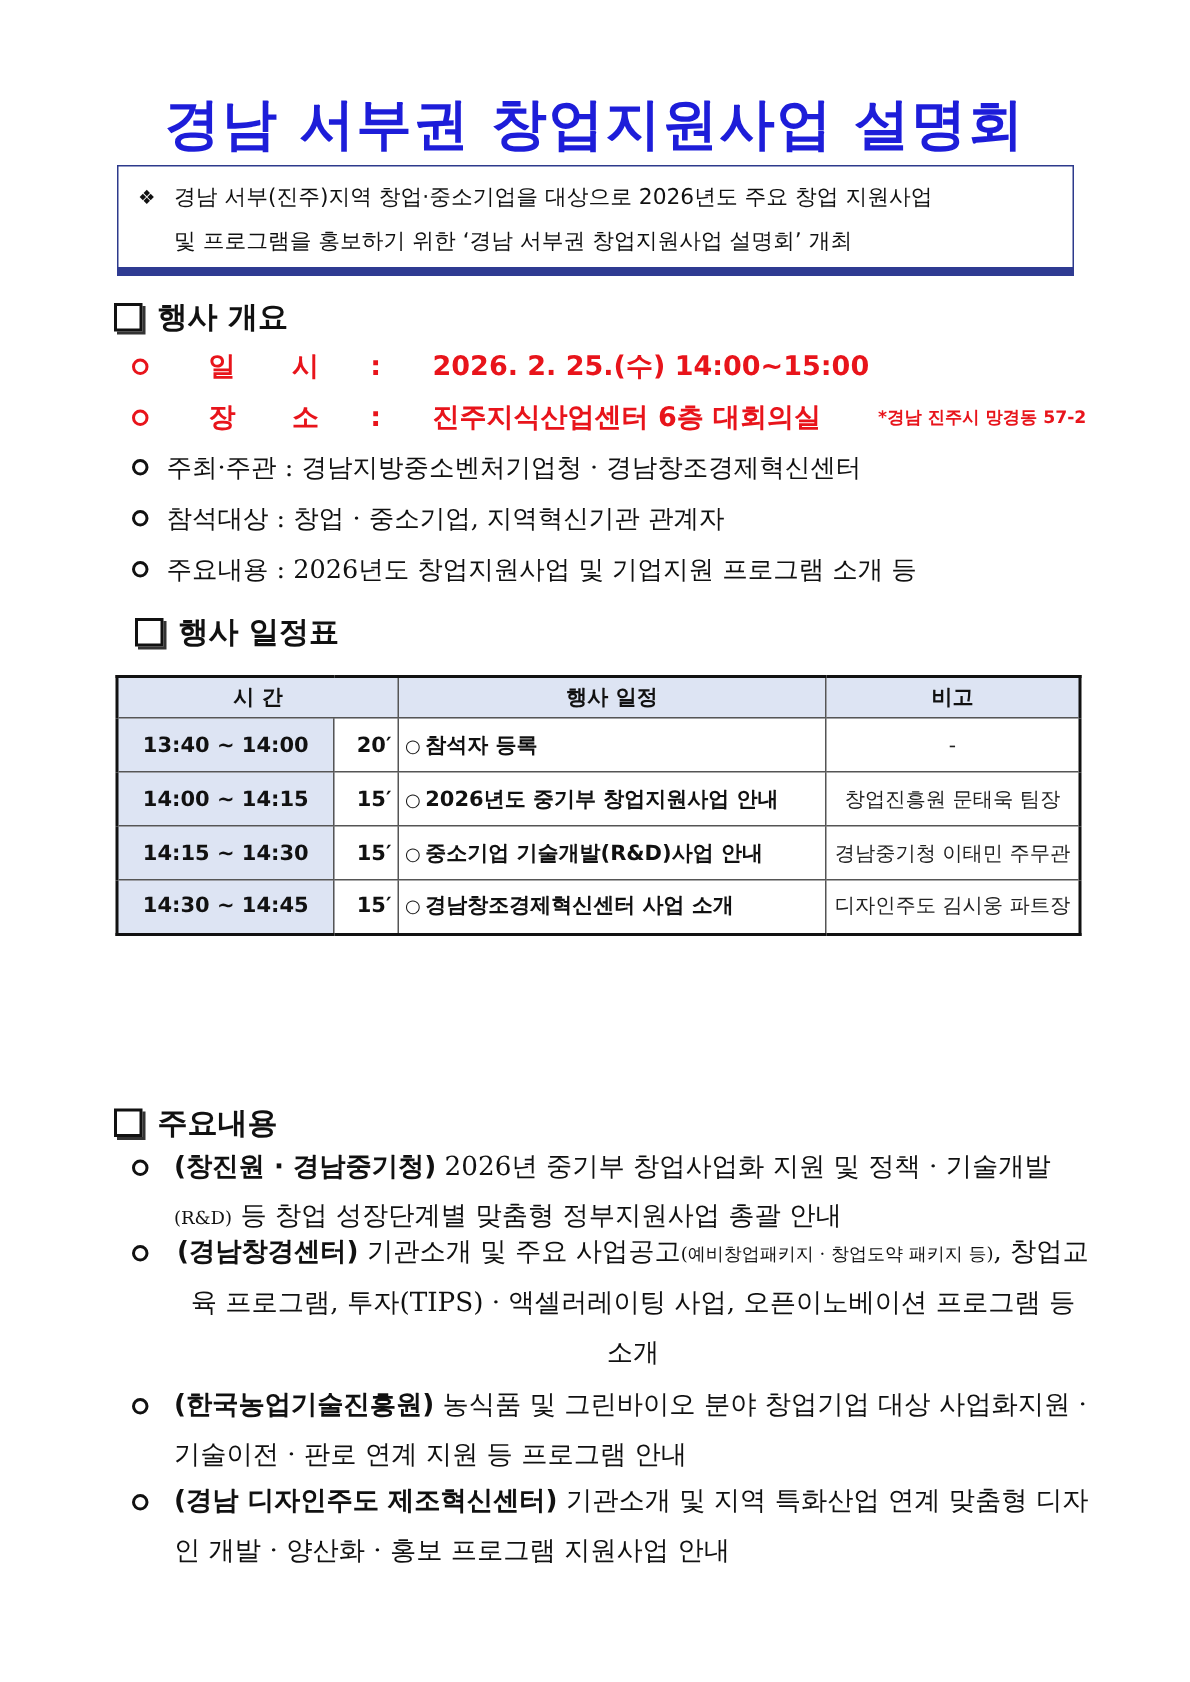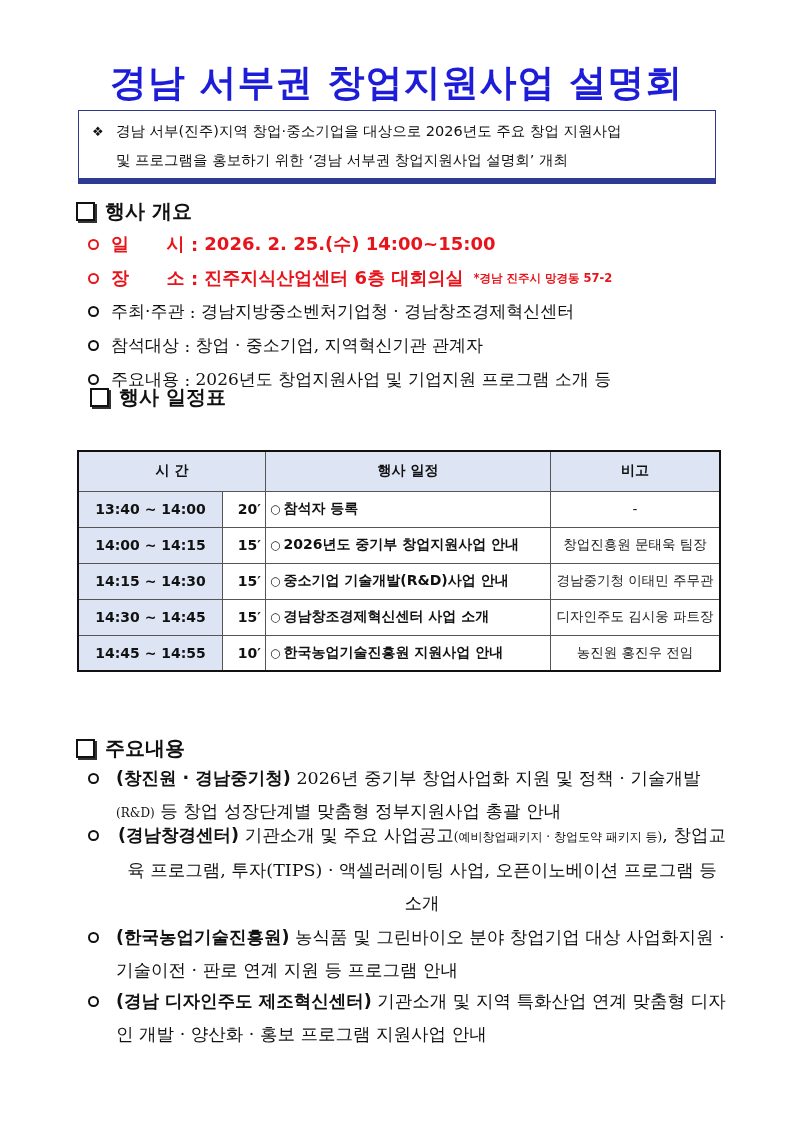--- a/index.html
+++ b/index.html
@@ -10,21 +10,21 @@
   .summary-line { position:absolute; left:13px; font-size:14.5px; color:#111; white-space:nowrap; font-family:"DejaVu Sans", sans-serif; }
   .summary-line.l1 { top:11px; }
   .summary-line.l2 { top:40px; left:37px;text-align:right; }
   .diamond { display:inline-block; width:18px; font-size:13px; margin-right:6px; }
 
   .section-head { position:absolute; left:76px; font-weight:bold; font-size:20px; color:#111; white-space:nowrap; display:flex; align-items:center; }
   .chk { display:inline-block; width:15px; height:15px; border:2px solid #111; box-shadow:2px 2px 0 #333; margin-right:10px; background:#fff; }
 
   .bullet-row { position:absolute; left:88px; font-size:17px; white-space:nowrap; display:flex; align-items:center; }
   .circ { display:inline-block; width:11px; height:11px; border:2px solid #111; border-radius:50%; margin-right:12px; box-sizing:border-box; }
-  .red { color:#e8141b; font-weight:bold; }
+  .red { color:#e8141b; font-weight:bold;gap:28px; }
   .red .circ { border-color:#e8141b; }
   .small-red { font-size:11.5px; margin-left:10px; }
   .serif { font-family:"DejaVu Serif", serif; }
 
   table.schedule { position:absolute; left:77px; top:450px; width:644px; border-collapse:collapse; font-size:14px; font-family:"DejaVu Sans", sans-serif; }
   table.schedule th, table.schedule td { border:1px solid #555; padding:0 4px; }
   table.schedule tr { height:36px; }
   table.schedule th { background:#dde4f3; height:26px; font-weight:bold; border-top:2px solid #111; }
   table.schedule td.time { background:#dde4f3; text-align:center; font-weight:bold; width:135px; }
   table.schedule td.dur { text-align:right; font-weight:bold; width:34px; }
@@ -89,28 +89,28 @@
   <span>창업 · 중소기업, 지역혁신기관 관계자</span>
 </div>
 
 <div class="bullet-row serif" style="top:368px;">
   <span class="circ"></span>
   <span>주요내용</span>
   <span style="white-space:pre;"> : </span>
   <span>2026년도 창업지원사업 및 기업지원 프로그램 소개 등</span>
 </div>
 
-<div class="section-head" style="top:384px;padding-left:14px;">
+<div class="section-head" style="top:408px;padding-left:14px;">
   <span class="chk"></span>
   <span>행사 일정표</span>
 </div>
 
 <table class="schedule">
   <thead>
-    <tr style="height:40px;">
+    <tr style="height:27px;">
       <th colspan="2">시 간</th>
       <th>행사 일정</th>
       <th>비고</th>
     </tr>
   </thead>
   <tbody>
     <tr>
       <td class="time">13:40  ~  14:00</td>
       <td class="dur">20′</td>
       <td class="event"><span class="small-circ">○</span><span>참석자 등록</span></td>
@@ -126,26 +126,20 @@
       <td class="time">14:15  ~  14:30</td>
       <td class="dur">15′</td>
       <td class="event"><span class="small-circ">○</span><span>중소기업 기술개발(R&amp;D)사업 안내</span></td>
       <td class="note">경남중기청 이태민 주무관</td>
     </tr>
     <tr>
       <td class="time">14:30  ~  14:45</td>
       <td class="dur">15′</td>
       <td class="event"><span class="small-circ">○</span><span>경남창조경제혁신센터 사업 소개</span></td>
       <td class="note">디자인주도 김시웅 파트장</td>
-    </tr>
-    <tr>
-      <td class="time">14:45  ~  14:55</td>
-      <td class="dur">10′</td>
-      <td class="event"><span class="small-circ">○</span><span>한국농업기술진흥원 지원사업 안내</span></td>
-      <td class="note">농진원 홍진우 전임</td>
     </tr>
   </tbody>
 </table>
 
 <div class="section-head" style="top:735px;">
   <span class="chk"></span>
   <span>주요내용</span>
 </div>
 
 <div class="content-item" style="top:762px;">

